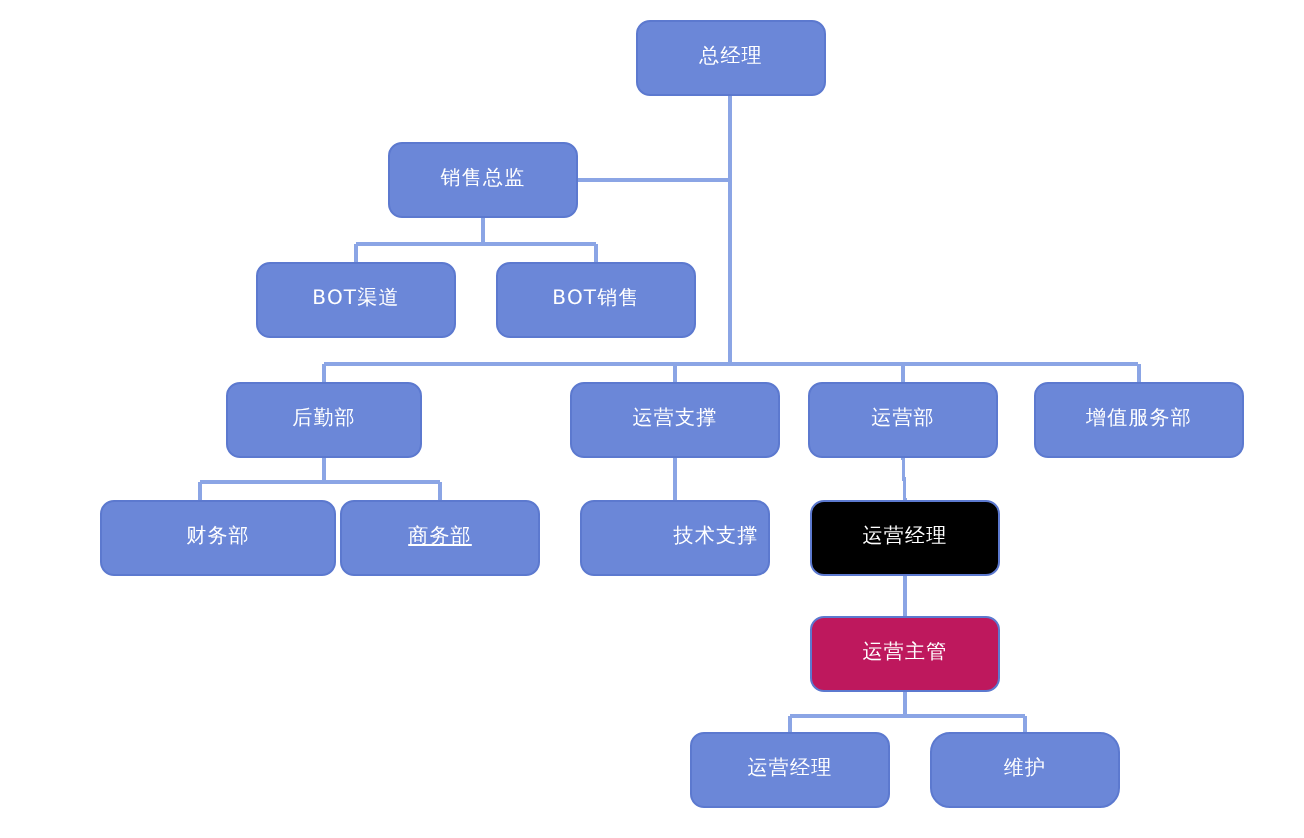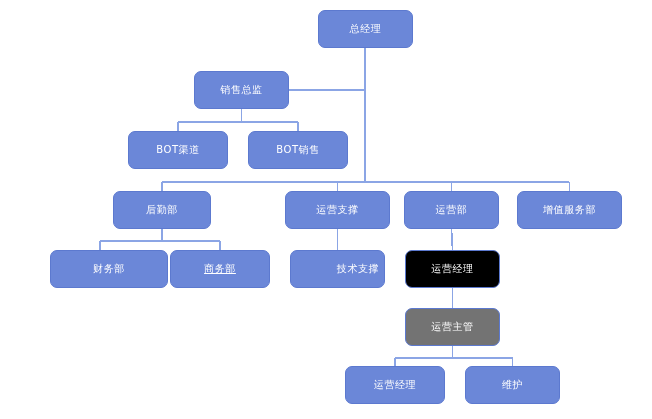--- a/index.html
+++ b/index.html
@@ -103,24 +103,24 @@
       </div>
       <div class="node" style="left: 170px; top: 250px; width: 100px; height: 38px; background: rgb(107, 135, 216); border-color: rgb(92, 121, 207); color: rgb(255, 255, 255); text-decoration: underline;">
         <span>商务部</span>
       </div>
       <div class="node" style="left: 290px; top: 250px; width: 95px; height: 38px; background: rgb(107, 135, 216); border-color: rgb(92, 121, 207); color: rgb(255, 255, 255); padding-left: 41px;">
         <span>技术支撑</span>
       </div>
       <div class="node" style="left: 405px; top: 250px; width: 95px; height: 38px; background: #000000; border-color: rgb(92, 121, 207); color: rgb(255, 255, 255);">
         <span>运营经理</span>
       </div>
-      <div class="node" style="left: 405px; top: 308px; width: 95px; height: 38px; background: #737373; border-color: rgb(92, 121, 207); color: rgb(255, 255, 255);">
+      <div class="node" style="left: 405px; top: 308px; width: 95px; height: 38px; background: #be185d; border-color: rgb(92, 121, 207); color: rgb(255, 255, 255);">
         <span>运营主管</span>
       </div>
       <div class="node" style="left: 345px; top: 366px; width: 100px; height: 38px; background: rgb(107, 135, 216); border-color: rgb(92, 121, 207); color: rgb(255, 255, 255);">
         <span>运营经理</span>
       </div>
-      <div class="node" style="left: 465px; top: 366px; width: 95px; height: 38px; background: rgb(107, 135, 216); border-color: rgb(92, 121, 207); color: rgb(255, 255, 255);">
+      <div class="node" style="left: 465px; top: 366px; width: 95px; height: 38px; background: rgb(107, 135, 216); border-color: rgb(92, 121, 207); color: rgb(255, 255, 255); border-radius: 10px;">
         <span>维护</span>
       </div>
     </div>
 
 </div>
 
 </body></html>

